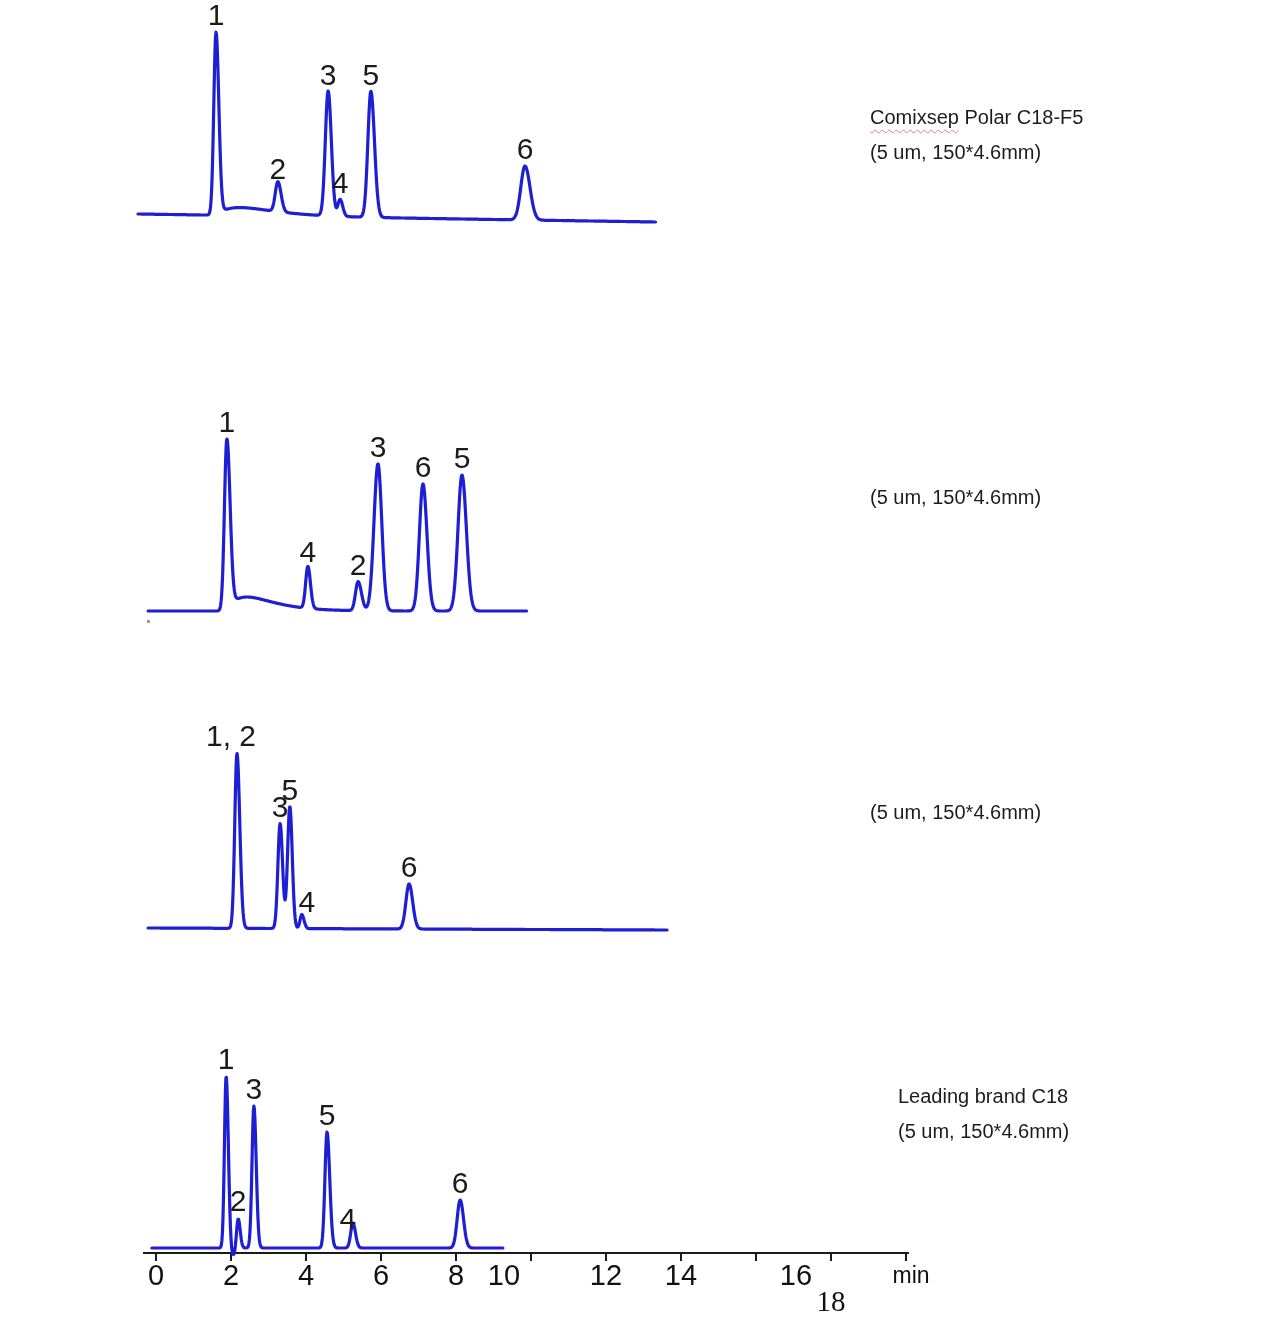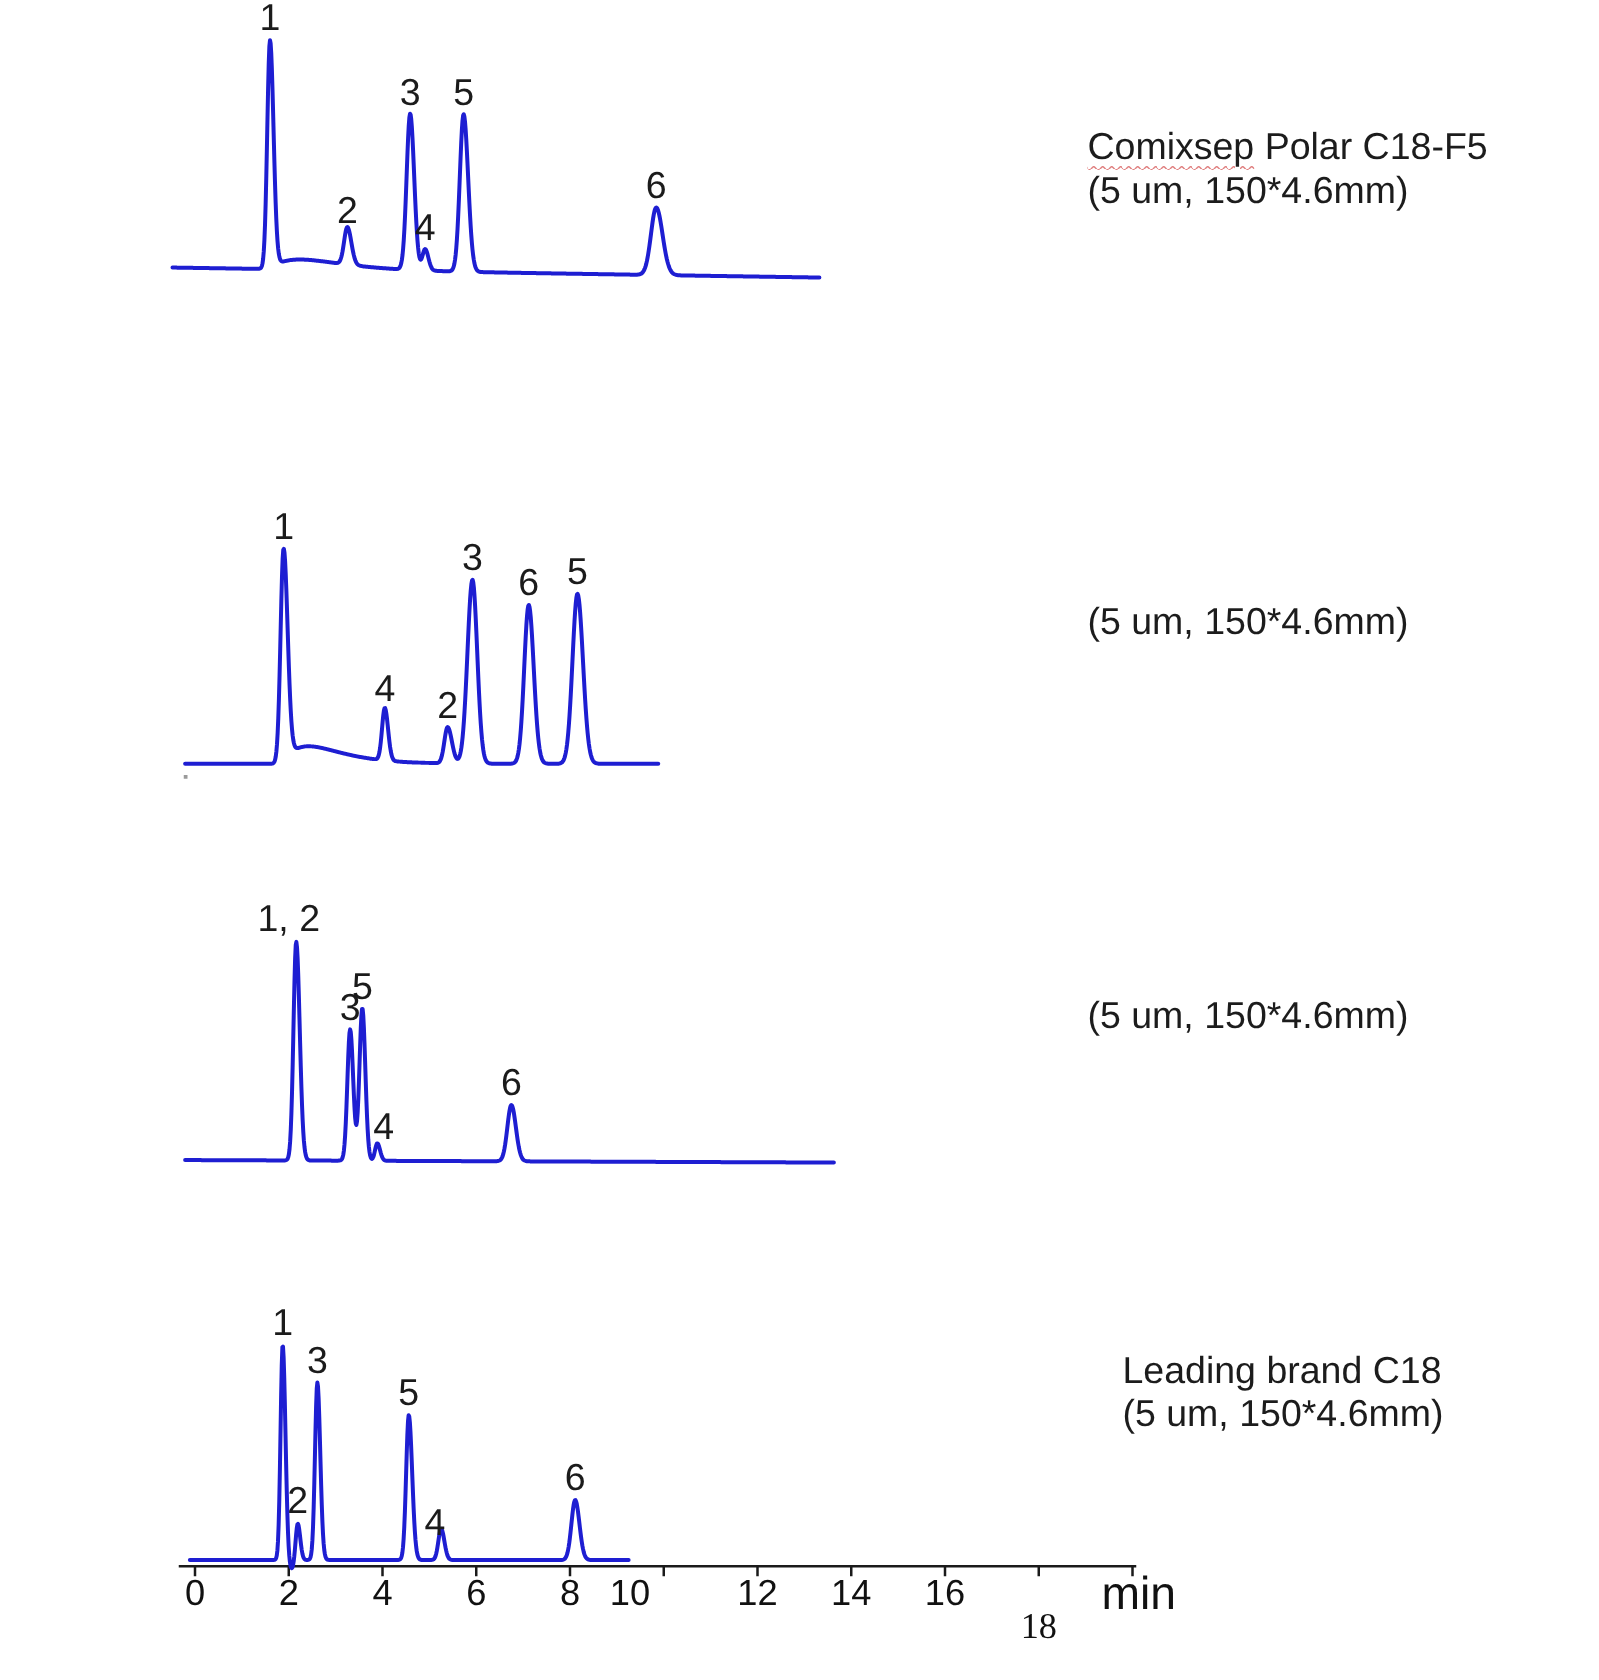--- a/index.html
+++ b/index.html
@@ -11,23 +11,23 @@
   .peak-label{
     position:absolute;transform:translateX(-50%);
     font-size:30px;line-height:32px;color:#1b1b1b;white-space:nowrap;
   }
   .tick-label{
     position:absolute;transform:translateX(-50%);
     font-size:29px;line-height:30px;color:#111111;
   }
   .unit-label{
     position:absolute;transform:translateX(-50%);
-    font-size:37px;line-height:30px;color:#111111;
+    font-size:23px;line-height:30px;color:#111111;
   }
-  .col-label{position:absolute;color:#1c1c1c;font-size:30px;line-height:35px;white-space:nowrap;}
+  .col-label{position:absolute;color:#1c1c1c;font-size:20px;line-height:35px;white-space:nowrap;}
   .squiggle{
     text-decoration:underline;
     text-decoration-style:wavy;
     text-decoration-color:#e08080;
     text-decoration-thickness:1px;
     text-underline-offset:5px;
   }
   .stray-dot{position:absolute;width:3px;height:3px;background:#9a9a9a;}
 </style>
 </head>
@@ -54,21 +54,21 @@
     </svg>
   <div id="overlay">
       <div class="tick-label" style="left: 156px; top: 1260px;">0</div>
       <div class="tick-label" style="left: 231px; top: 1260px;">2</div>
       <div class="tick-label" style="left: 306px; top: 1260px;">4</div>
       <div class="tick-label" style="left: 381px; top: 1260px;">6</div>
       <div class="tick-label" style="left: 456px; top: 1260px;">8</div>
       <div class="tick-label" style="left: 504px; top: 1260px;">10</div>
       <div class="tick-label" style="left: 606px; top: 1260px;">12</div>
       <div class="tick-label" style="left: 681px; top: 1260px;">14</div>
-      <div class="tick-label" style="left: 756px; top: 1260px;">16</div>
+      <div class="tick-label" style="left: 796px; top: 1260px;">16</div>
       <div class="tick-label" style="left: 831px; top: 1286px; font-family: Liberation Serif, serif;">18</div>
       <div class="unit-label" style="left: 911px; top: 1260px;">min</div>
       <div class="peak-label" style="left: 216px; top: -0.795076px;">1</div>
       <div class="peak-label" style="left: 277.875px; top: 153.161px;">2</div>
       <div class="peak-label" style="left: 328.125px; top: 58.937px;">3</div>
       <div class="peak-label" style="left: 340.125px; top: 167.122px;">4</div>
       <div class="peak-label" style="left: 370.875px; top: 58.5974px;">5</div>
       <div class="peak-label" style="left: 525px; top: 132.978px;">6</div>
       <div class="peak-label" style="left: 226.875px; top: 406px;">1</div>
       <div class="peak-label" style="left: 307.875px; top: 536px;">4</div>

